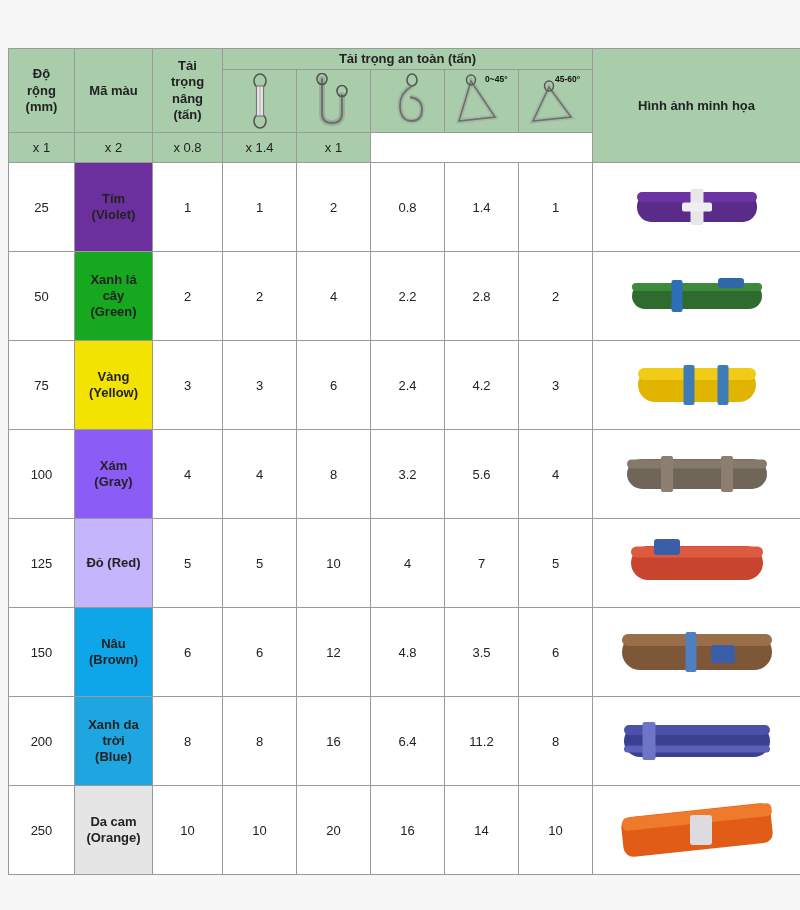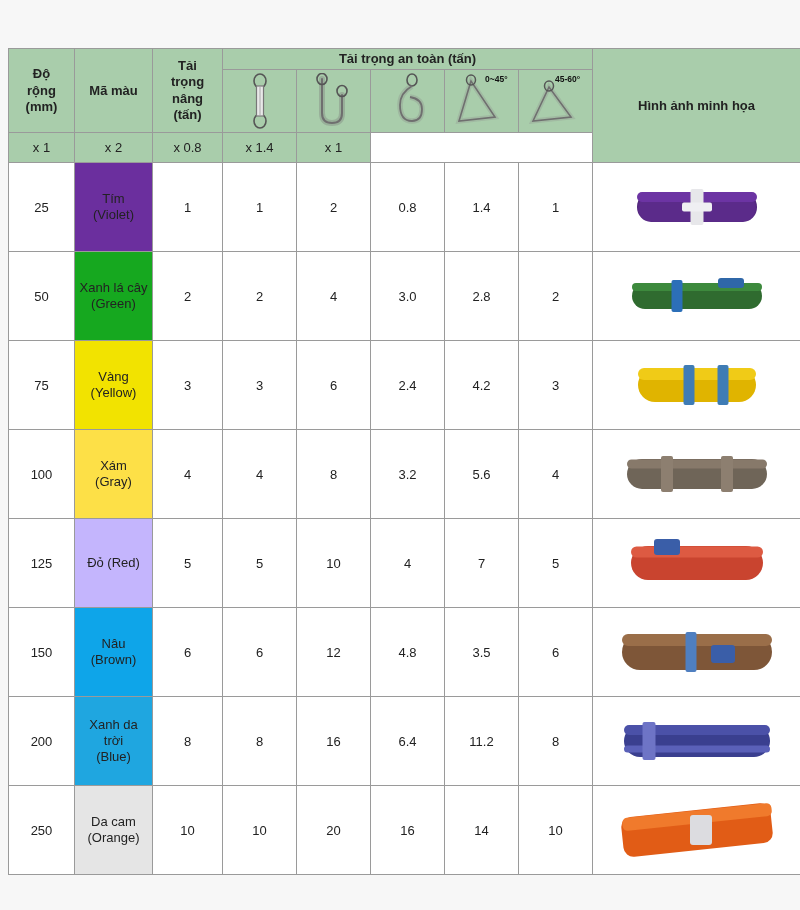--- a/index.html
+++ b/index.html
@@ -45,30 +45,30 @@
   col.c-color  { width: 78px; }
   col.c-rated  { width: 70px; }
   col.c-cfg    { width: 74px; }
   col.c-img    { width: 208px; }
 
   tbody tr { height: 85px; }
   td.width-cell { font-size: 14px; color: #222; border-radius: 19px; }
   td.color-cell {
     font-size: 13px;
     line-height: 1.25;
-    font-weight: normal;
+    font-weight: bold;
   }
   td.num-cell { font-size: 14px; }
   td.img-cell { background: #fff; padding: 0; }
 
   
   .sw-violet { background:#6b2f9e; color:#fff; }
   .sw-green  { background:#16a81f; color:#fff; }
   .sw-yellow { background:#f2e300; color:#111;margin-left:32px; }
-  .sw-gray   { background:#fde047; color:#fff; }
+  .sw-gray   { background:#8b5cf6; color:#fff; }
   .sw-red    { background:#c4b5fd; color:#fff; }
   .sw-brown  { background:#0ea5e9; color:#fff; }
   .sw-blue   { background:#1fa6e0; color:#fff; }
   .sw-orange { background:#e5e5e5; color:#fff; }
 
   
   .cfg-wrap { display:flex; align-items:center; justify-content:center; height:58px; }
   .cfg-wrap svg { display:block; }
   .ang-label { font-size: 8.5px; font-weight: bold; color:#111; }
 
@@ -207,21 +207,21 @@
 
       <tr>
         <td class="width-cell">50</td>
         <td class="color-cell sw-green">
           <div>Xanh lá cây</div>
           <div>(Green)</div>
         </td>
         <td class="num-cell">2</td>
         <td class="num-cell">2</td>
         <td class="num-cell">4</td>
-        <td class="num-cell">3.0</td>
+        <td class="num-cell">2.2</td>
         <td class="num-cell">2.8</td>
         <td class="num-cell">2</td>
         <td class="img-cell">
           <div class="prod">
             <div class="strap-stack" style="background:#2f6b2f;width:130px;height:26px;border-radius:13px/13px;"></div>
             <div class="strap-stack" style="background:#3d8a3d;width:130px;height:8px;top:calc(50% - 9px);border-radius:5px;"></div>
             <div class="strap-stack" style="background:#2c6fb8;width:11px;height:32px;border-radius:2px;margin-left:-20px;"></div>
             <div class="strap-stack" style="background:#2f67a8;width:26px;height:10px;border-radius:3px;margin-left:34px;top:calc(50% - 13px);"></div>
           </div>
         </td>

